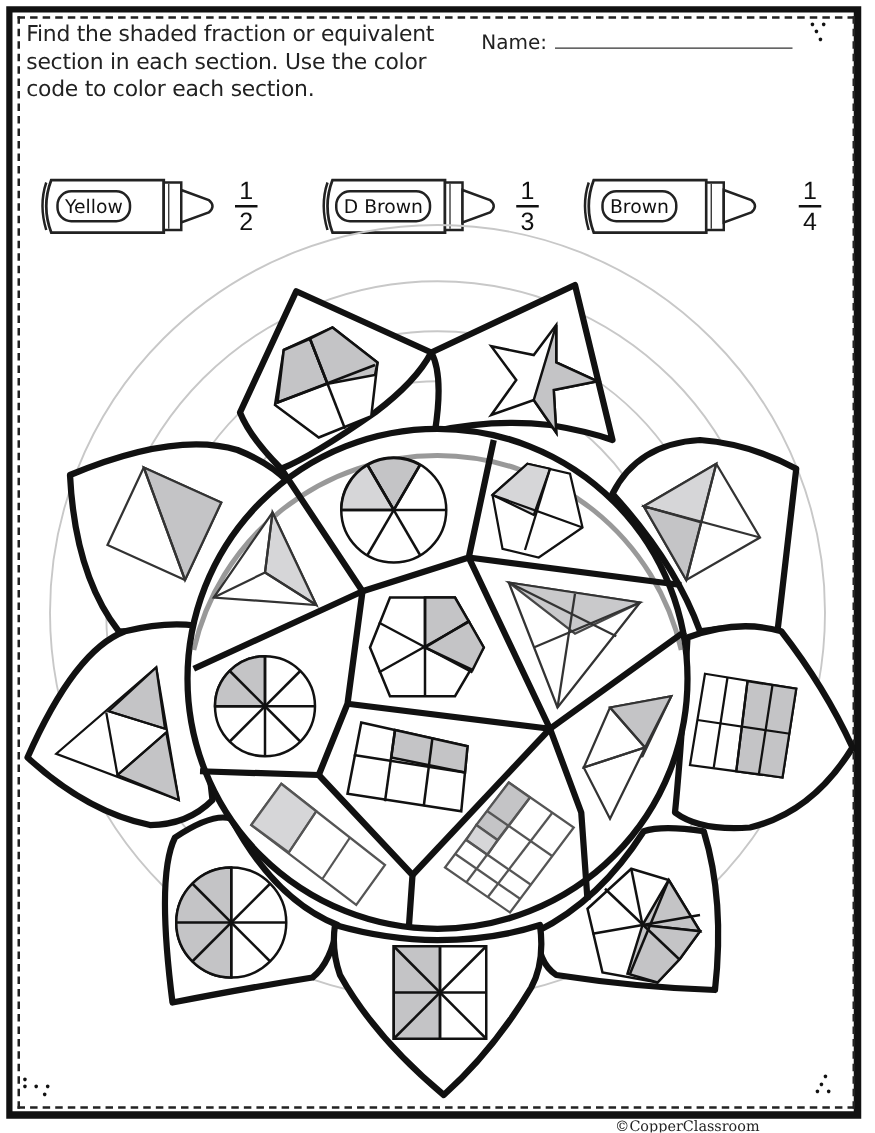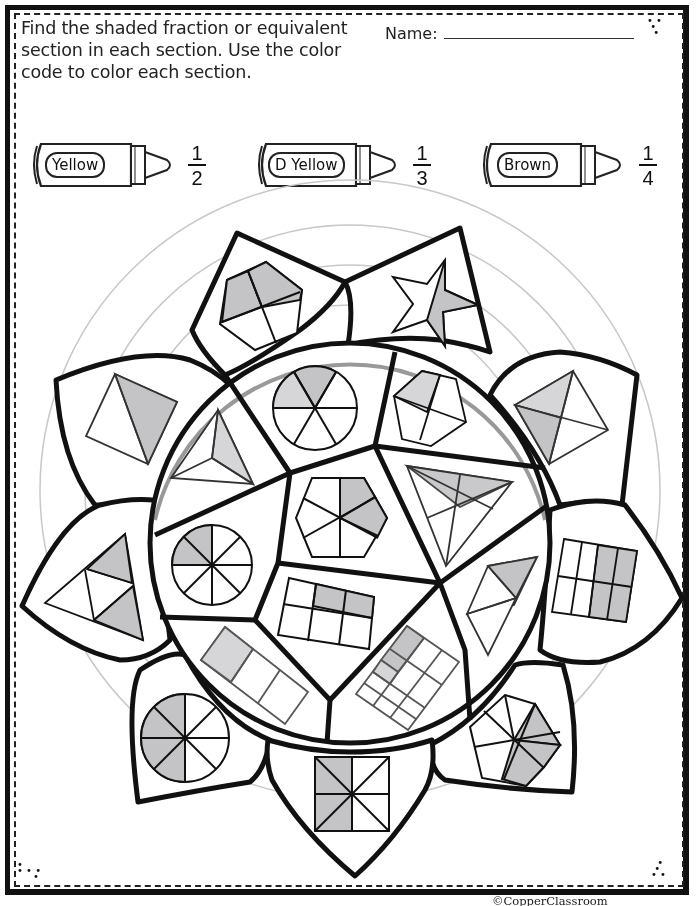--- a/index.html
+++ b/index.html
@@ -53,29 +53,29 @@
 </div>
 
 <div class="crayon" style="left:254px;width:150px;">
   <svg width="150" height="48" viewBox="0 0 150 48">
     <path d="M8 6 Q2 24 8 44" fill="none" stroke="#222" stroke-width="2"></path>
     <path d="M12 4 L102 4 L102 46 L12 46 Q4 25 12 4 Z" fill="#fff" stroke="#222" stroke-width="2.2"></path>
     <rect x="102" y="6" width="14" height="38" fill="#fff" stroke="#222" stroke-width="2"></rect>
     <line x1="106" y1="7" x2="106" y2="43" stroke="#222" stroke-width="1"></line>
     <path d="M116 12 L138 20 Q144 25 138 30 L116 38 Z" fill="#fff" stroke="#222" stroke-width="2"></path>
   </svg>
-  <span class="crayon-label" style="left:14px;">D Yellow</span>
+  <span class="crayon-label" style="left:14px;">D Brown</span>
 </div>
 <div class="fraction" style="left:413px;">
   <span class="num">1</span>
   <span class="bar"></span>
   <span class="den">3</span>
 </div>
 
-<div class="crayon" style="left:479px;width:150px;">
+<div class="crayon" style="left:463px;width:150px;">
   <svg width="150" height="48" viewBox="0 0 150 48">
     <path d="M8 6 Q2 24 8 44" fill="none" stroke="#222" stroke-width="2"></path>
     <path d="M12 4 L102 4 L102 46 L12 46 Q4 25 12 4 Z" fill="#fff" stroke="#222" stroke-width="2.2"></path>
     <rect x="102" y="6" width="14" height="38" fill="#fff" stroke="#222" stroke-width="2"></rect>
     <line x1="106" y1="7" x2="106" y2="43" stroke="#222" stroke-width="1"></line>
     <path d="M116 12 L138 20 Q144 25 138 30 L116 38 Z" fill="#fff" stroke="#222" stroke-width="2"></path>
   </svg>
   <span class="crayon-label" style="left:18px;">Brown</span>
 </div>
 <div class="fraction" style="left:639px;">

